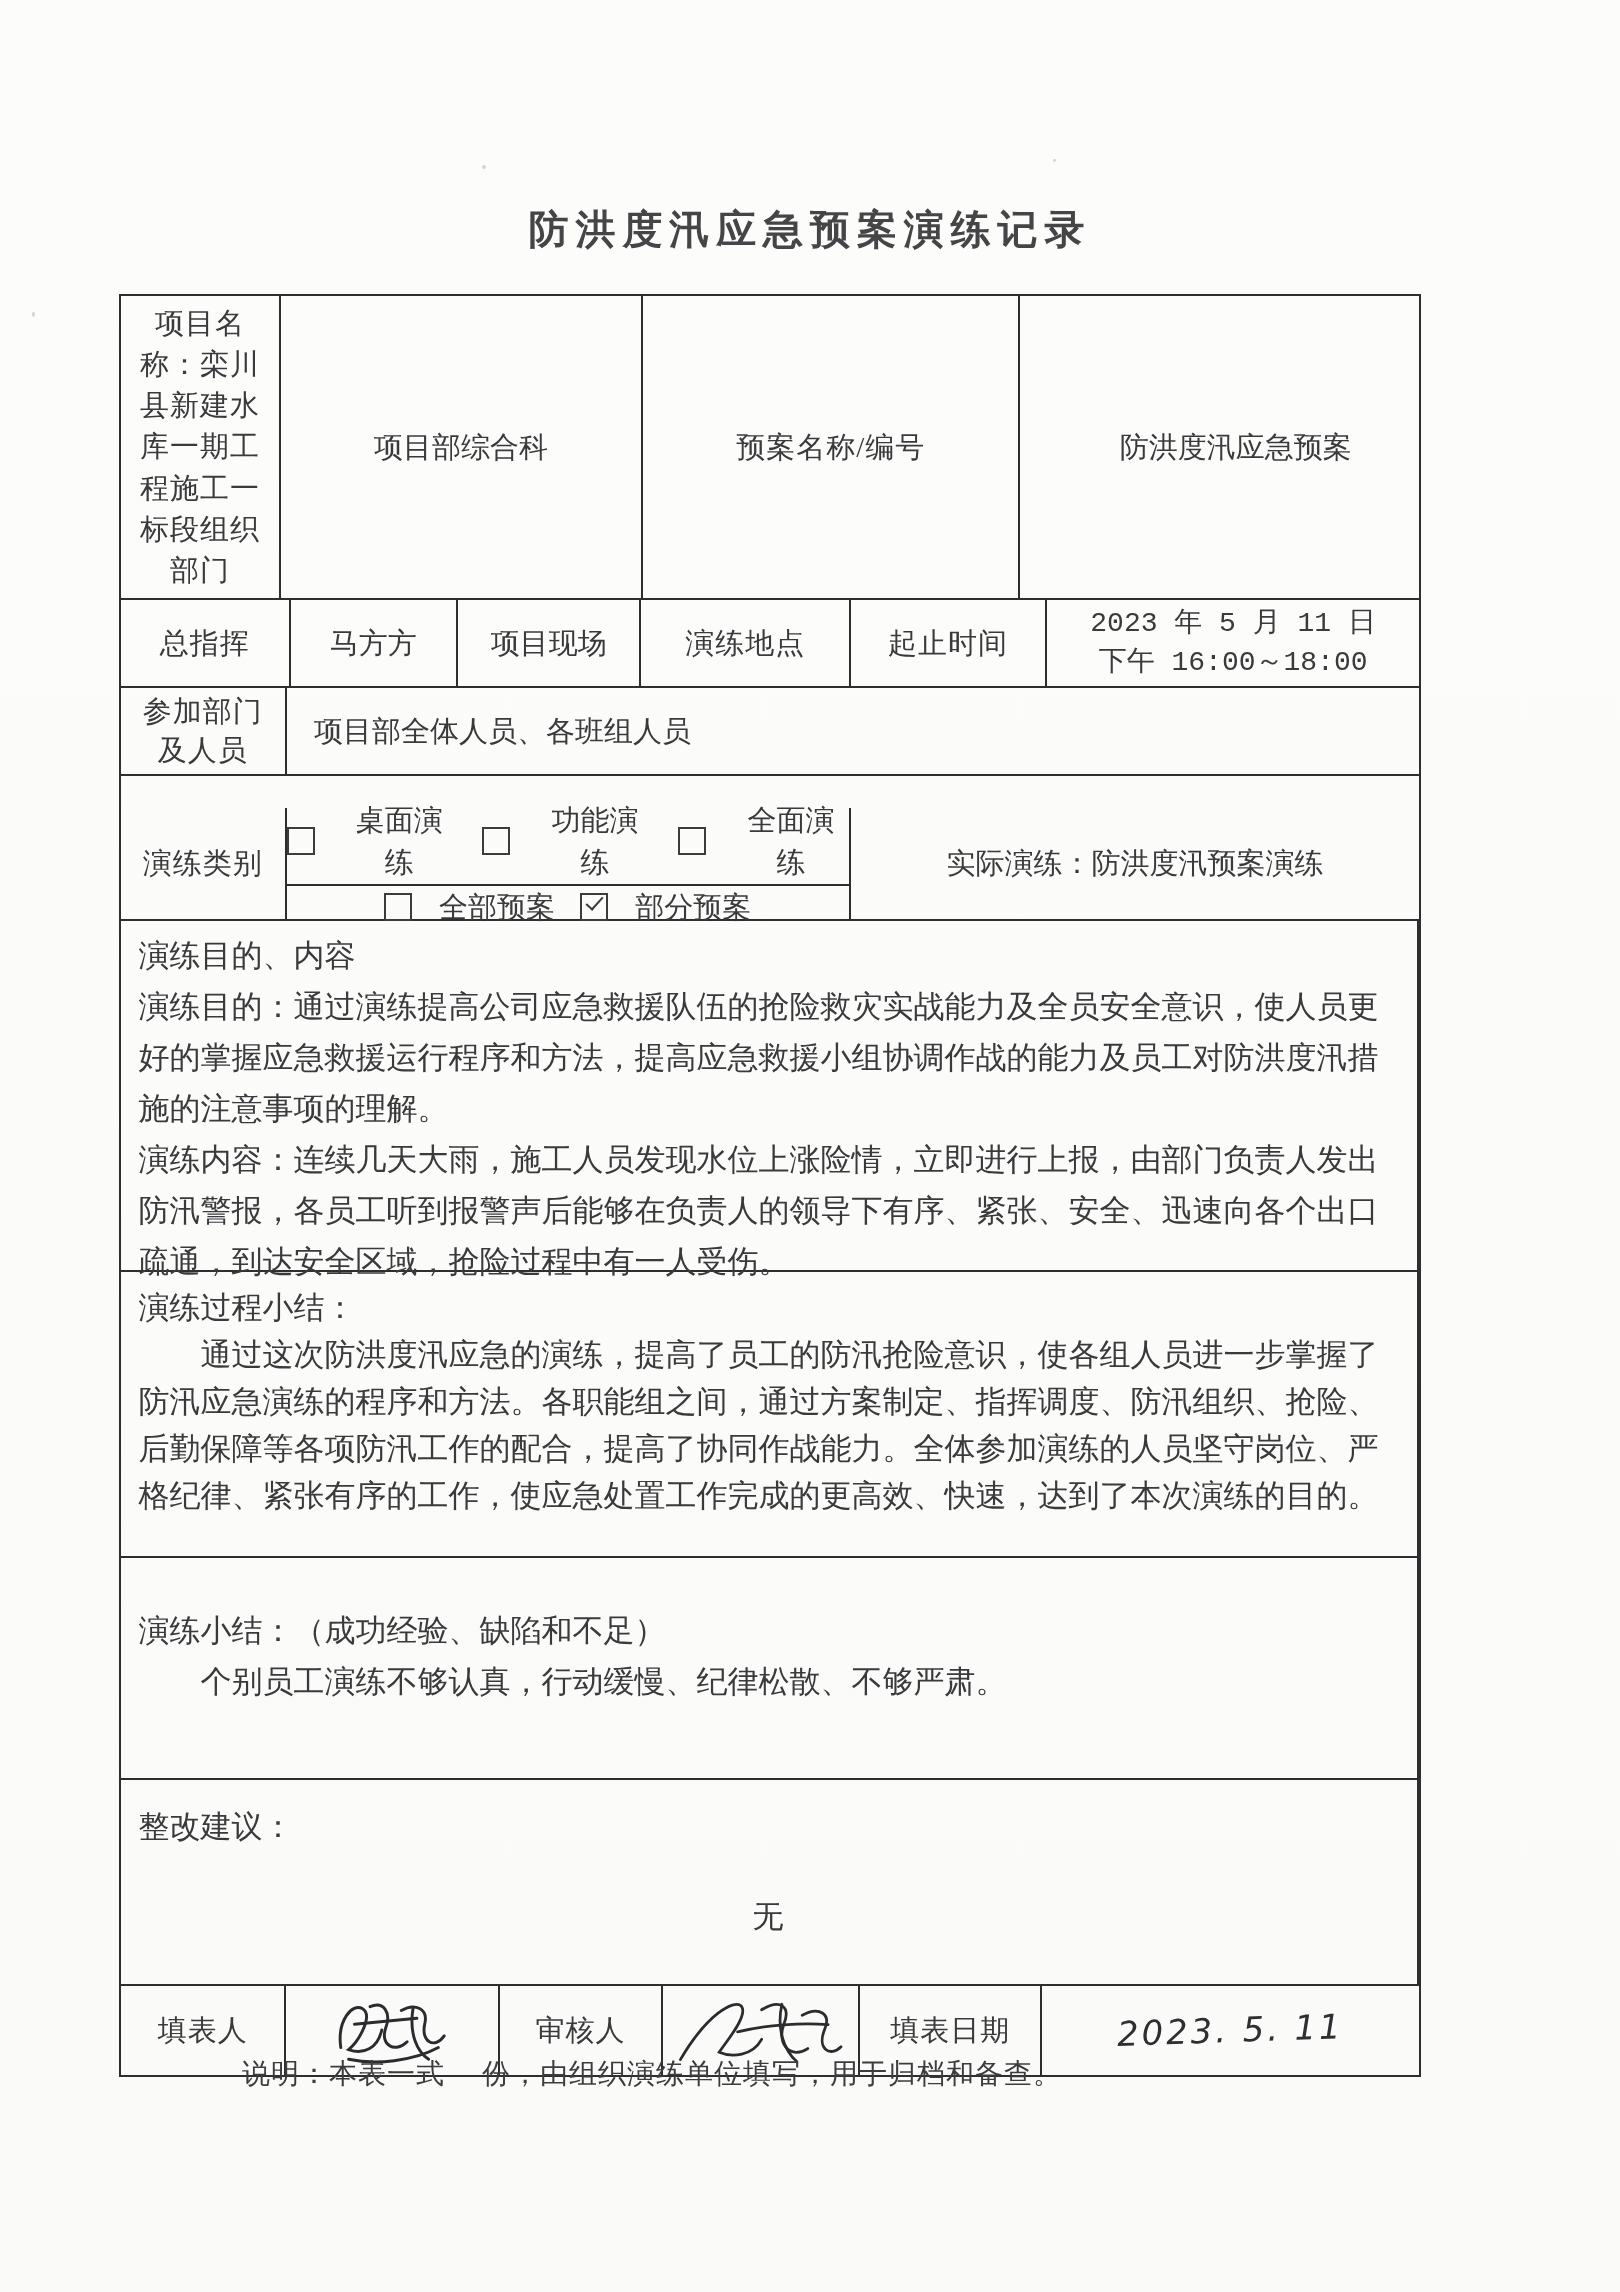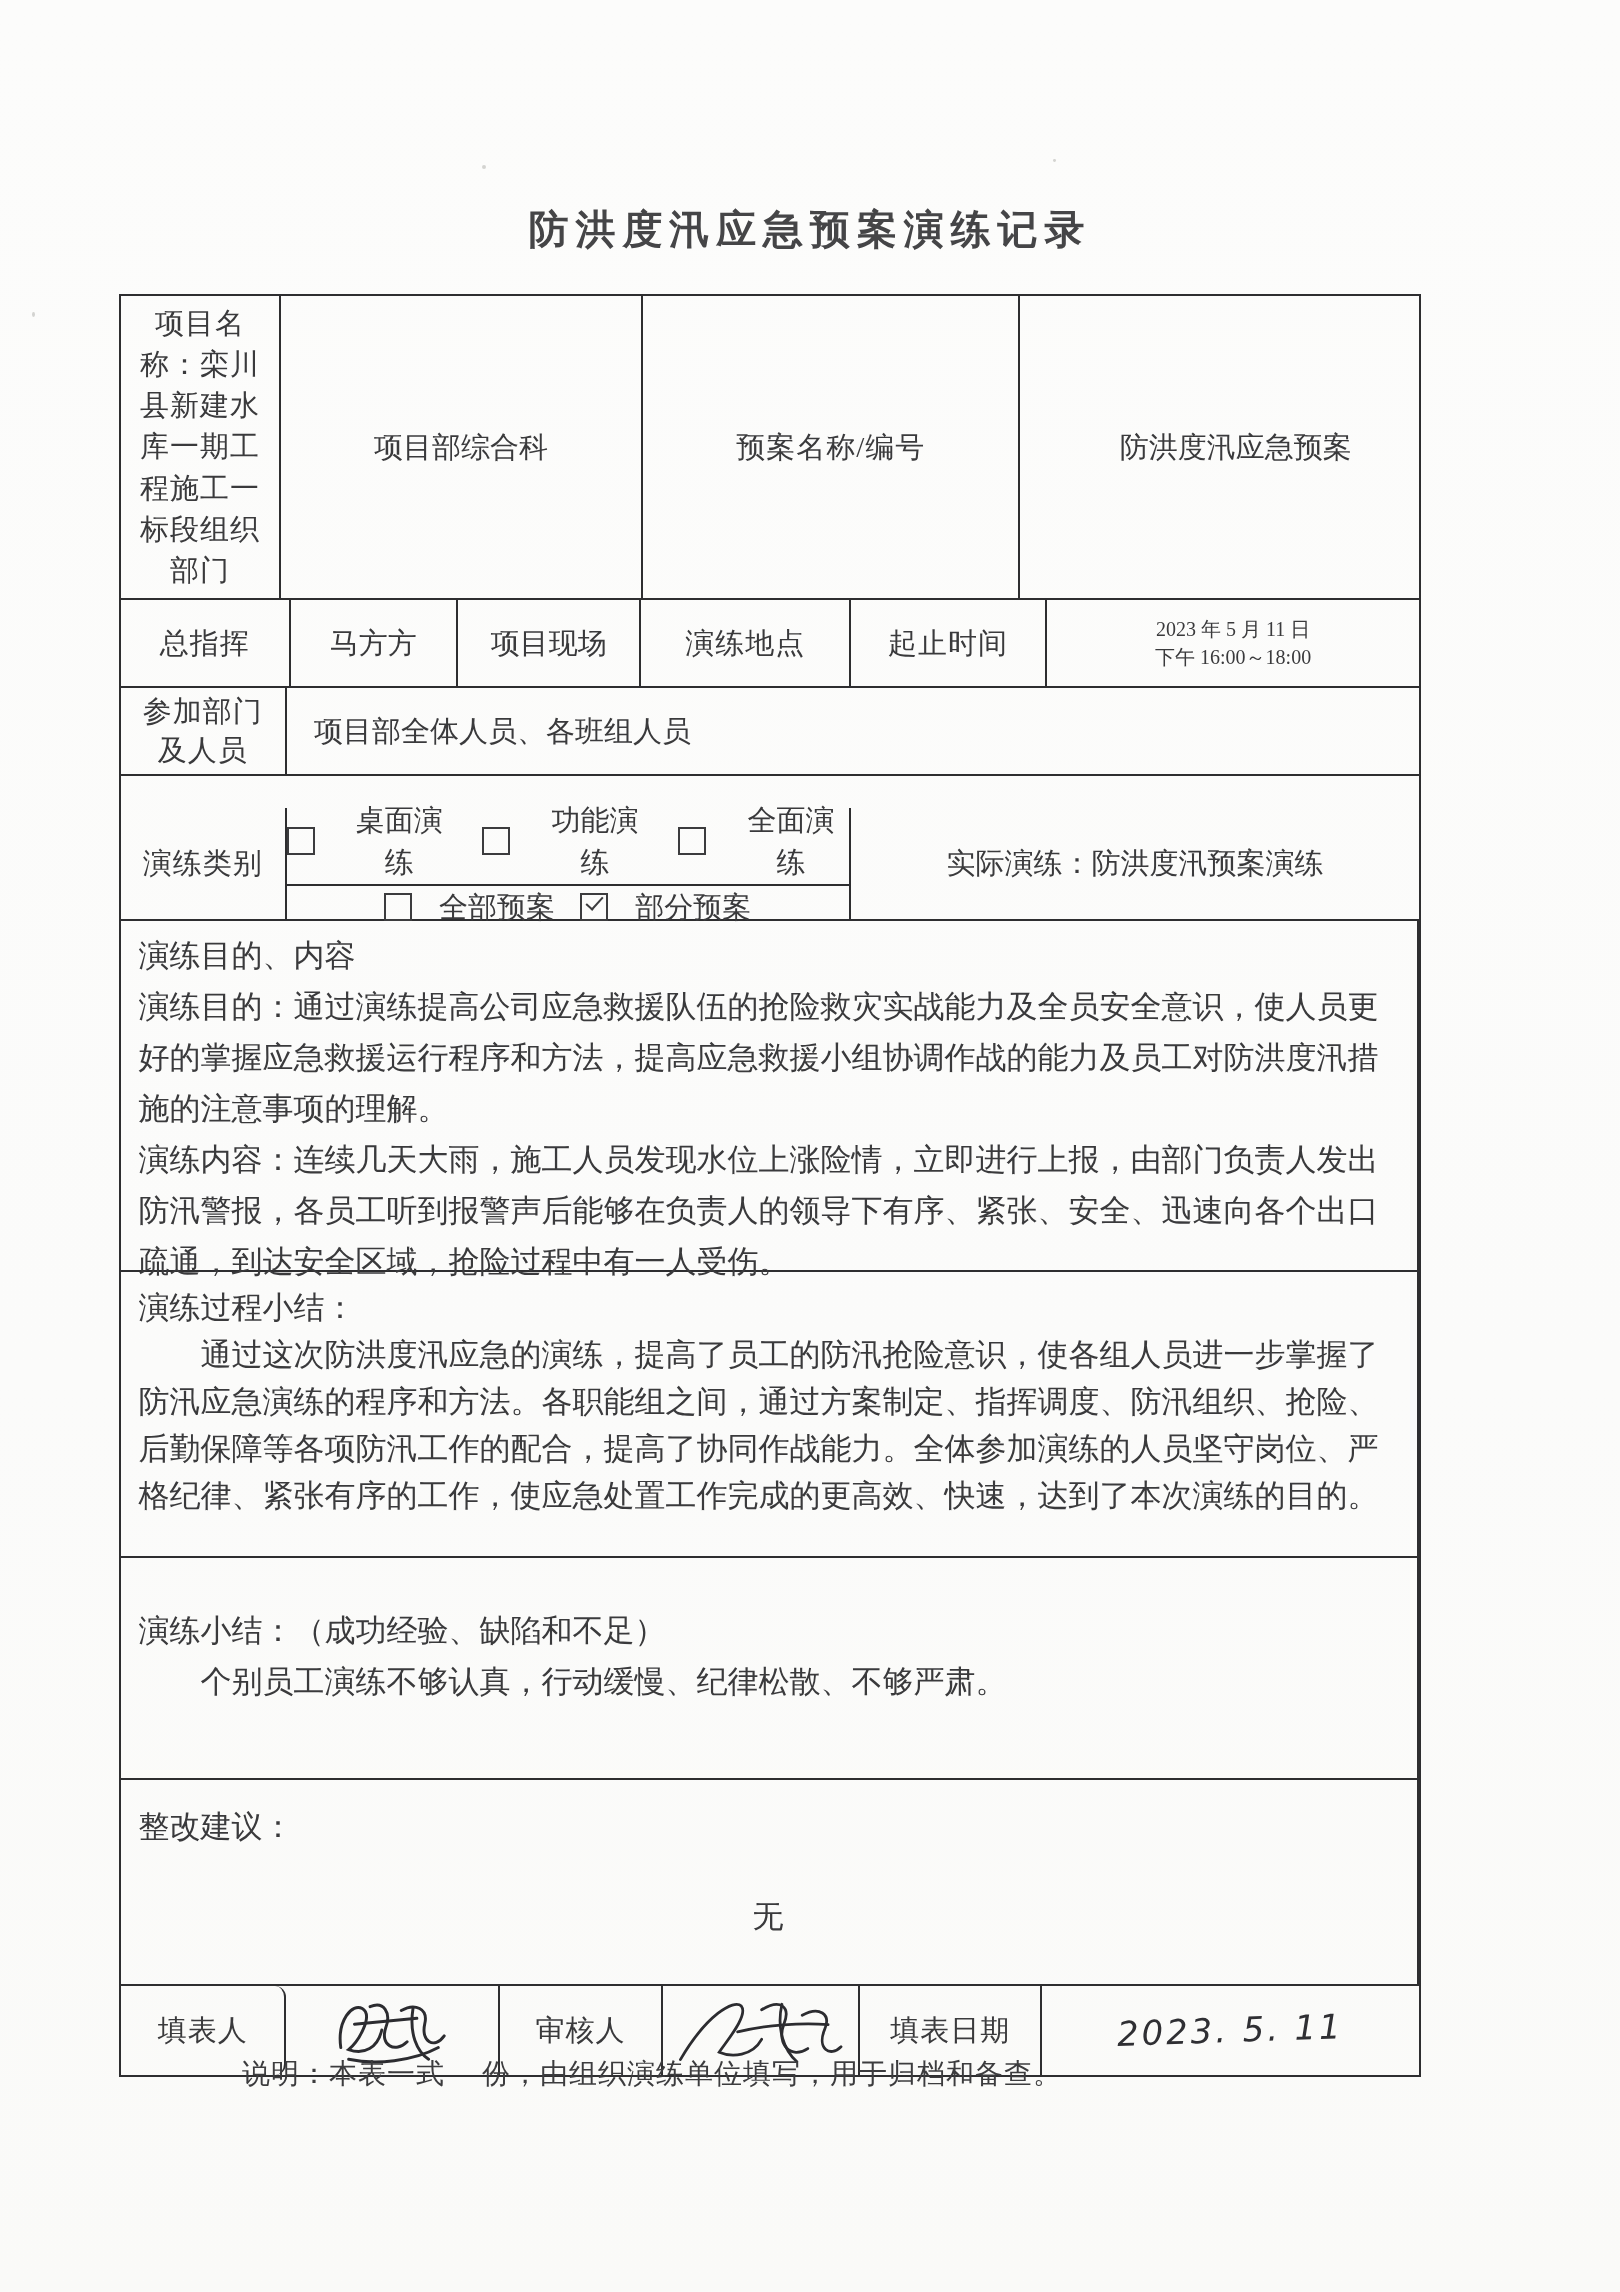--- a/index.html
+++ b/index.html
@@ -36,21 +36,21 @@
   .r1 .c1 { width:164px; font-size:29px; line-height:1.42; padding:0 15.7px; }
   .r1 .c2 { width:372px; }
   .r1 .c3 { width:388px; }
   .r1 .c4 { width:377px;margin-left:32px; }
   .r2 { height:88px; }
   .r2 .c1 { width:170px; }
   .r2 .c2 { width:168px; }
   .r2 .c3 { width:210px; }
   .r2 .c4 { width:184px; }
   .r2 .c5 { width:197px; }
-  .r2 .c6 { width:373px; font-size:20px; line-height:1.4; }
+  .r2 .c6 { width:373px; font-size:28px; line-height:1.4;font-family:Liberation Mono, monospace; }
   .r3 { height:88px; }
   .r3 .c1 { width:166px; line-height:1.35; }
   .r3 .c2 { width:1136px; justify-content:flex-start; text-align:left; padding-left:27.4px; }
   .r4 { height:113px;margin-top:32px; }
   .r4 .c1 { width:166px; }
   .r4 .c2 { width:566px; padding:0; flex-direction:column; align-items:stretch; }
   .r4 .c3 { width:570px; }
   .half { flex:1; display:flex; align-items:center; justify-content:center; gap:25.5px; font-size:29px; }
   .half.top { border-bottom:2px solid #2e2e30; }
   .opt { display:flex; align-items:center;gap:22px; }
@@ -67,21 +67,21 @@
   .r5 .c1 { width:100%; display:block; text-align:left; padding:8.8px 19.6px 0 17.6px; font-size:31px; line-height:51px; }
   .r6 { height:286px; }
   .r6 .c1 { width:100%; display:block; text-align:left; padding:11.8px 19.6px 0 17.6px; font-size:31px; line-height:47px; }
   .r7 { height:222px; }
   .r7 .c1 { width:100%; display:block; text-align:left; padding:47px 19.6px 0 17.6px; font-size:31px; line-height:51px; }
   .r8 { height:206px; }
   .r8 .c1 { width:100%; display:block; text-align:left; padding:21.6px 19.6px 0 17.6px; font-size:31px; line-height:49px; }
   .none-val { display:block; text-align:center; margin-top:41px; font-size:31px; }
   .indent2 { text-indent:2em; }
   .r9 { height:89px; }
-  .r9 .c1 { width:166px;border-radius:11px; }
+  .r9 .c1 { width:166px; }
   .r9 .c2 { width:214px; }
   .r9 .c3 { width:164px; }
   .r9 .c4 { width:197px; }
   .r9 .c5 { width:183px; }
   .r9 .c6 { width:378px; }
   .sig svg { display:block; }
   .hand-date {
     font-family:"DejaVu Sans",sans-serif;
     font-style:italic; font-size:34px; color:#2f2f33;
     transform:rotate(-2deg); letter-spacing:2.9px; white-space:nowrap;

